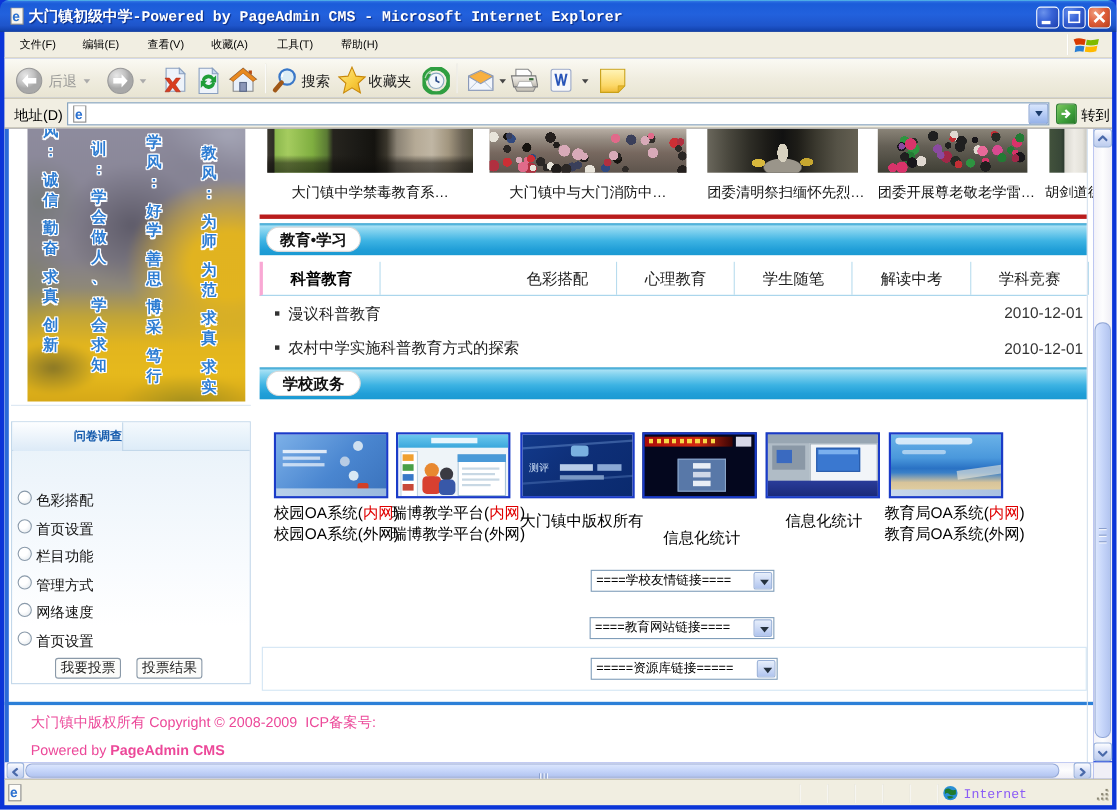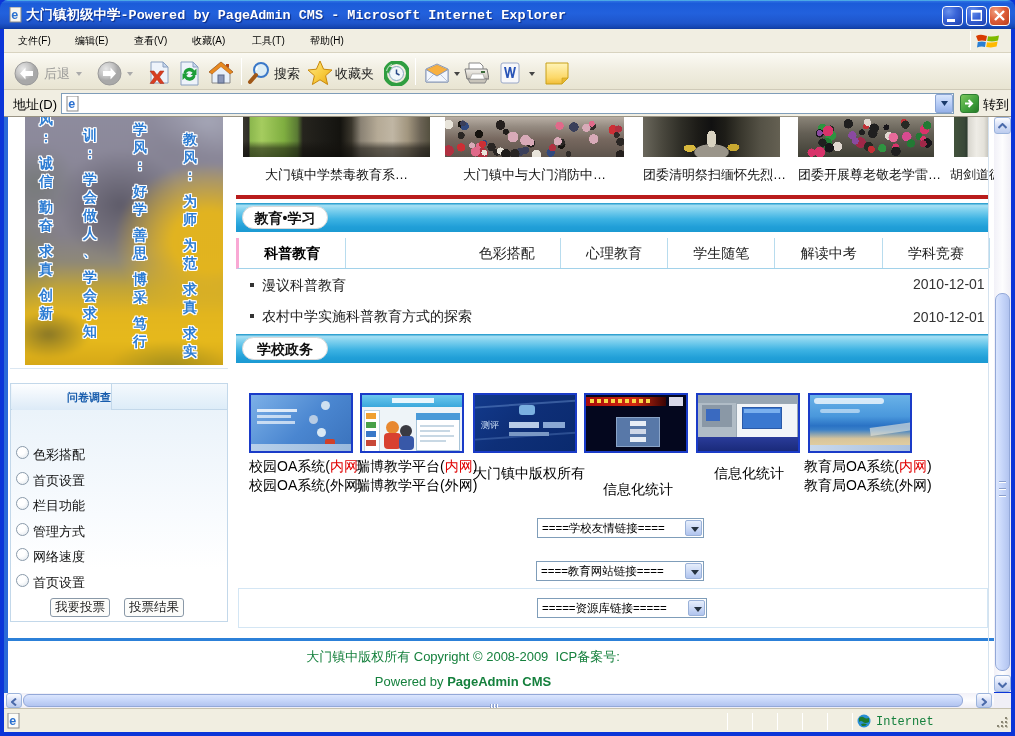--- a/index.html
+++ b/index.html
@@ -41,21 +41,21 @@
 #vscroll{left:994px;top:117px;width:17px;height:575px;background:linear-gradient(90deg,#f2f1f8 0%,#fdfdfe 50%,#eeedf5 100%)}
 #vthumb{position:absolute;left:1px;top:176px;width:15px;height:378px;border-radius:7px;border:1px solid #93a8d8;background:linear-gradient(90deg,#dce6fd 0%,#c8d7fa 45%,#b2c4f0 100%)}
 #hscroll{left:4px;top:693px;width:990px;height:15px;background:linear-gradient(180deg,#f2f1f8 0%,#fdfdfe 50%,#eeedf5 100%)}
 #hthumb{position:absolute;left:19px;top:1px;width:940px;height:13px;border-radius:6px;border:1px solid #93a8d8;background:linear-gradient(180deg,#dce6fd 0%,#c8d7fa 45%,#b2c4f0 100%)}
 #corner{left:994px;top:693px;width:17px;height:15px;background:#f0eff6}
 .grip span{display:inline-block;width:1px;height:7px;background:#8ba0ce;margin:0 1px;box-shadow:1px 0 0 #fff}
 .griph span{display:inline-block;width:7px;height:1px;background:#8ba0ce;margin:1px 0;box-shadow:0 1px 0 #fff}
 
 #statusbar{left:4px;top:708px;width:1007px;height:24px;background:#f1eee1;border-top:1px solid #c6c2b0}
 #statusbar .ssep{position:absolute;top:4px;width:1px;height:17px;background:#c6c2b0;border-right:1px solid #fff}
-#statusbar .stxt{position:absolute;left:872px;top:6px;font:12px "Liberation Mono",monospace;color:#15803d}
+#statusbar .stxt{position:absolute;left:872px;top:6px;font:12px "Liberation Mono",monospace;color:#8b5cf6}
 
 #content .c{position:absolute}
 #simg{left:21px;top:0;width:198px;height:248px;overflow:hidden}
 #simgbg{position:absolute;left:-6px;top:-6px;width:210px;height:260px;filter:blur(2.5px);
 background:
 radial-gradient(120px 100px at 90% 50%,rgba(230,182,26,.95) 30%,rgba(230,182,26,.35) 62%,transparent 78%),
 radial-gradient(60px 34px at 14% 86%,rgba(74,74,44,.6),transparent 70%),
 radial-gradient(90px 40px at 72% 99%,rgba(96,110,36,.45),transparent 70%),
 radial-gradient(90px 80px at 48% 36%,rgba(62,60,74,.55),transparent 70%),
 radial-gradient(70px 60px at 72% 18%,rgba(128,126,142,.5),transparent 70%),
@@ -90,21 +90,21 @@
 .ntxt{position:absolute;font-size:14px;color:#222;white-space:nowrap}
 .ndate{position:absolute;font-size:14px;color:#333}
 .thumb{position:absolute;top:276px;width:104px;height:60px;border:2px solid #1a3bc8;overflow:hidden}
 .tlb{position:absolute;font-size:14px;color:#000;text-align:center;white-space:nowrap}
 .tlb em{font-style:normal;color:#e00000}
 .xpsel{position:absolute;width:167px;height:20px;border:1px solid #7f9db9;background:#fff;font-size:11.5px;color:#000;line-height:18px;padding-left:4px;white-space:nowrap}
 .xpsel .btn{position:absolute;right:1px;top:1px;width:17px;height:16px;background:linear-gradient(180deg,#e6eefb 0%,#cfdcf6 45%,#b0c4ee 100%);border:1px solid #9ab1d8;border-radius:2px}
 .xpsel .btn:after{content:"";position:absolute;left:4.5px;top:6px;border-left:4px solid transparent;border-right:4px solid transparent;border-top:5px solid #25323f}
 #selbox{left:234px;top:471px;width:750px;height:40px;border:1px solid #d4e6f4}
 #ftline{left:0;top:521px;width:990px;height:3px;background:#2c80d8}
-.ftx{position:absolute;left:0;width:894px;text-align:center;font-size:13px;color:#15803d}
+.ftx{position:absolute;left:0;width:894px;text-align:left;font-size:13px;color:#ec4899}
 </style></head>
 <body>
 <div class="abs" id="titlebar">
   <svg class="abs" style="left:8px;top:7px" width="16" height="16" viewBox="0 0 16 16">
       <rect x="2" y="0" width="11" height="15" fill="#f8f6f0" stroke="#8a8a8a"></rect>
       <text x="3.2" y="12" font-family="Liberation Sans" font-weight="bold" font-size="12.5" fill="#2a70d0">e</text>
     </svg>
   <span class="ttl">大门镇初级中学-Powered by PageAdmin CMS - Microsoft Internet Explorer</span>
   <div class="capbtn" id="btnmin"><svg width="19" height="18" viewBox="0 0 19 18">
         <rect x="4" y="12" width="8" height="3" fill="#fff"></rect>

